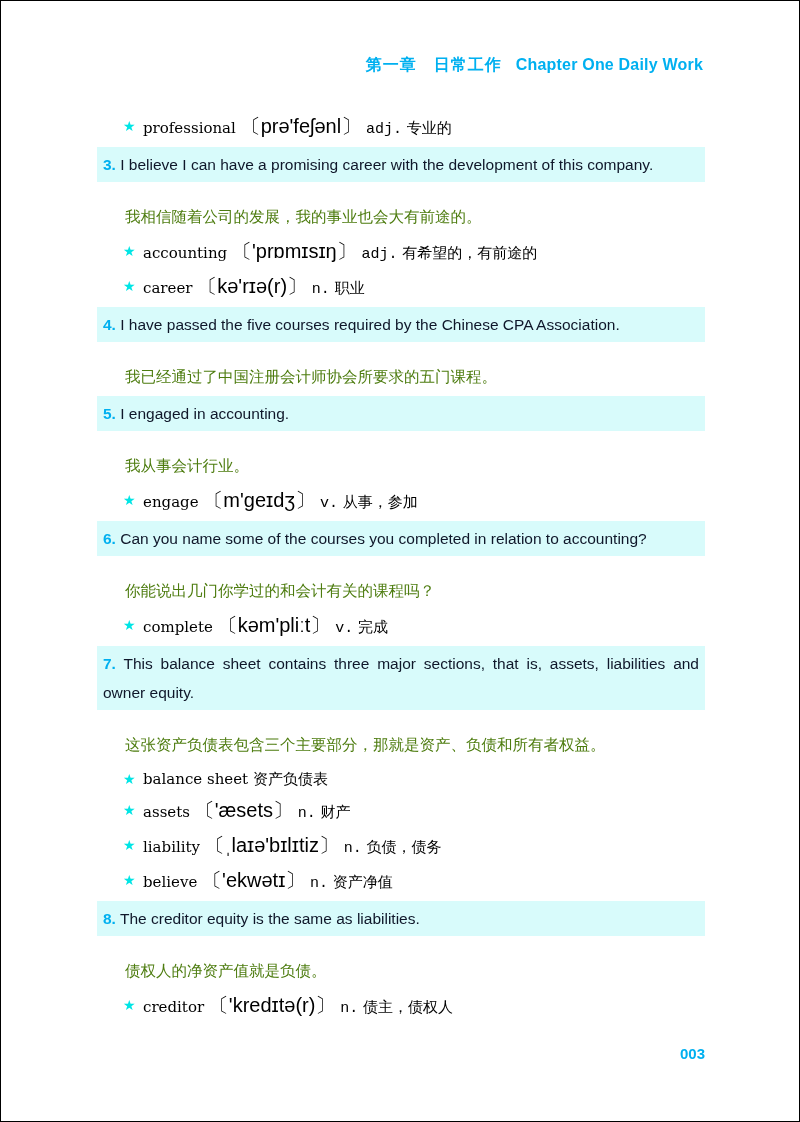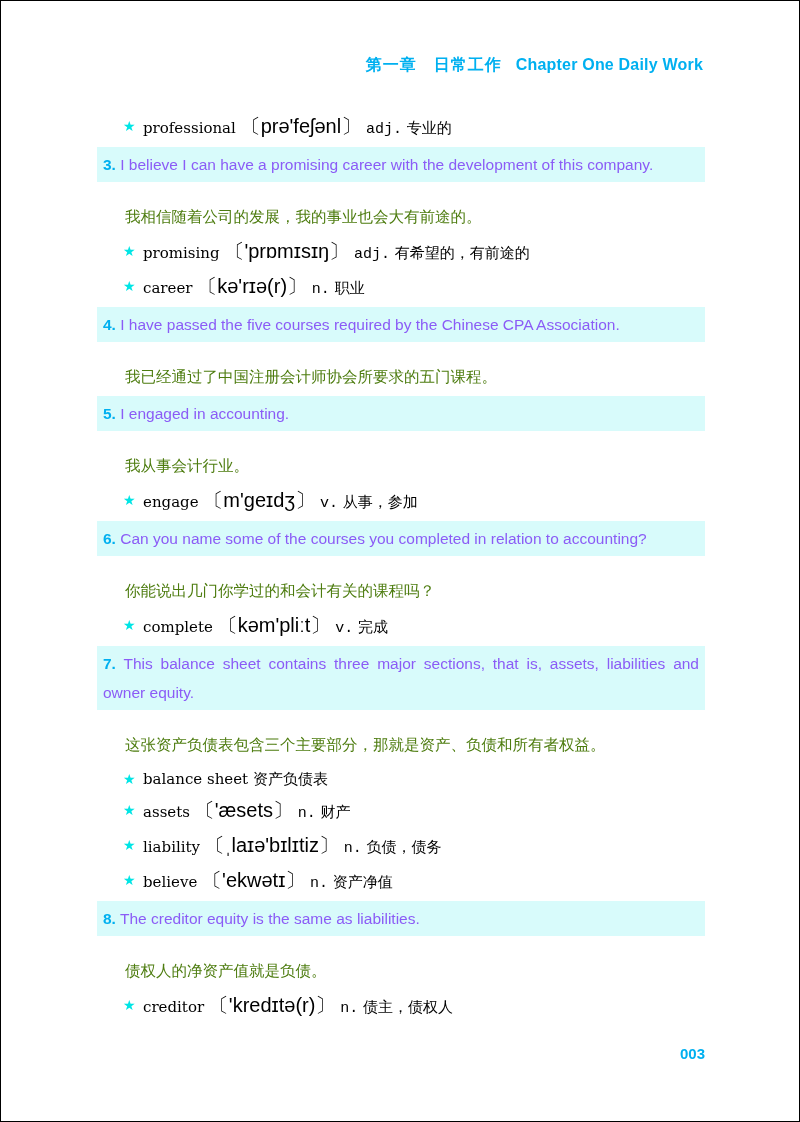--- a/index.html
+++ b/index.html
@@ -62,21 +62,21 @@
     padding: 3px 6px 3px 6px;
     margin: 2px 0 2px 0;
     box-sizing: border-box;
   }
   .eng-line .num {
     color: #00b0f0;
     font-weight: bold;
     font-family: "Liberation Sans", sans-serif;
   }
   .eng-line .txt {
-    color: #8b5cf6;
+    color: #0f172a;
   }
   .eng-line.justify {
     text-align: justify;
     text-align-last: left;
   }
   .cn-line {
     font-family: "DejaVu Sans", "Liberation Sans", sans-serif;
     font-size: 15.5px;
     line-height: 31px;
     color: #4d7c0f;
@@ -136,21 +136,21 @@
     <div class="header">
       <span class="cn">第一章　日常工作</span>
       <span>&nbsp;</span>
       <span class="en">Chapter One Daily Work</span>
     </div>
 
     <div class="body" id="body-blocks">
         <div class="vocab"><span class="star">★</span><span class="word">professional</span> <span class="ipa">〔prə'feʃənl〕</span> <span class="pos">adj.</span> <span class="def">专业的</span></div>
         <div class="eng-line justify"><span class="num">3.</span><span class="txt"> I believe I can have a promising career with the development of this company.</span></div>
         <div class="cn-line">我相信随着公司的发展，我的事业也会大有前途的。</div>
-        <div class="vocab"><span class="star">★</span><span class="word">promising</span> <span class="ipa">〔'prɒmɪsɪŋ〕</span> <span class="pos">adj.</span> <span class="def">有希望的，有前途的</span></div>
+        <div class="vocab"><span class="star">★</span><span class="word">accounting</span> <span class="ipa">〔'prɒmɪsɪŋ〕</span> <span class="pos">adj.</span> <span class="def">有希望的，有前途的</span></div>
         <div class="vocab"><span class="star">★</span><span class="word">career</span> <span class="ipa">〔kə'rɪə(r)〕</span> <span class="pos">n.</span> <span class="def">职业</span></div>
         <div class="eng-line justify"><span class="num">4.</span><span class="txt"> I have passed the five courses required by the Chinese CPA Association.</span></div>
         <div class="cn-line">我已经通过了中国注册会计师协会所要求的五门课程。</div>
         <div class="eng-line justify"><span class="num">5.</span><span class="txt"> I engaged in accounting.</span></div>
         <div class="cn-line">我从事会计行业。</div>
         <div class="vocab"><span class="star">★</span><span class="word">engage</span> <span class="ipa">〔m'geɪdʒ〕</span> <span class="pos">v.</span> <span class="def">从事，参加</span></div>
         <div class="eng-line justify"><span class="num">6.</span><span class="txt"> Can you name some of the courses you completed in relation to accounting?</span></div>
         <div class="cn-line">你能说出几门你学过的和会计有关的课程吗？</div>
         <div class="vocab"><span class="star">★</span><span class="word">complete</span> <span class="ipa">〔kəm'pliːt〕</span> <span class="pos">v.</span> <span class="def">完成</span></div>
         <div class="eng-line justify"><span class="num">7.</span><span class="txt"> This balance sheet contains three major sections, that is, assets, liabilities and owner equity.</span></div>

